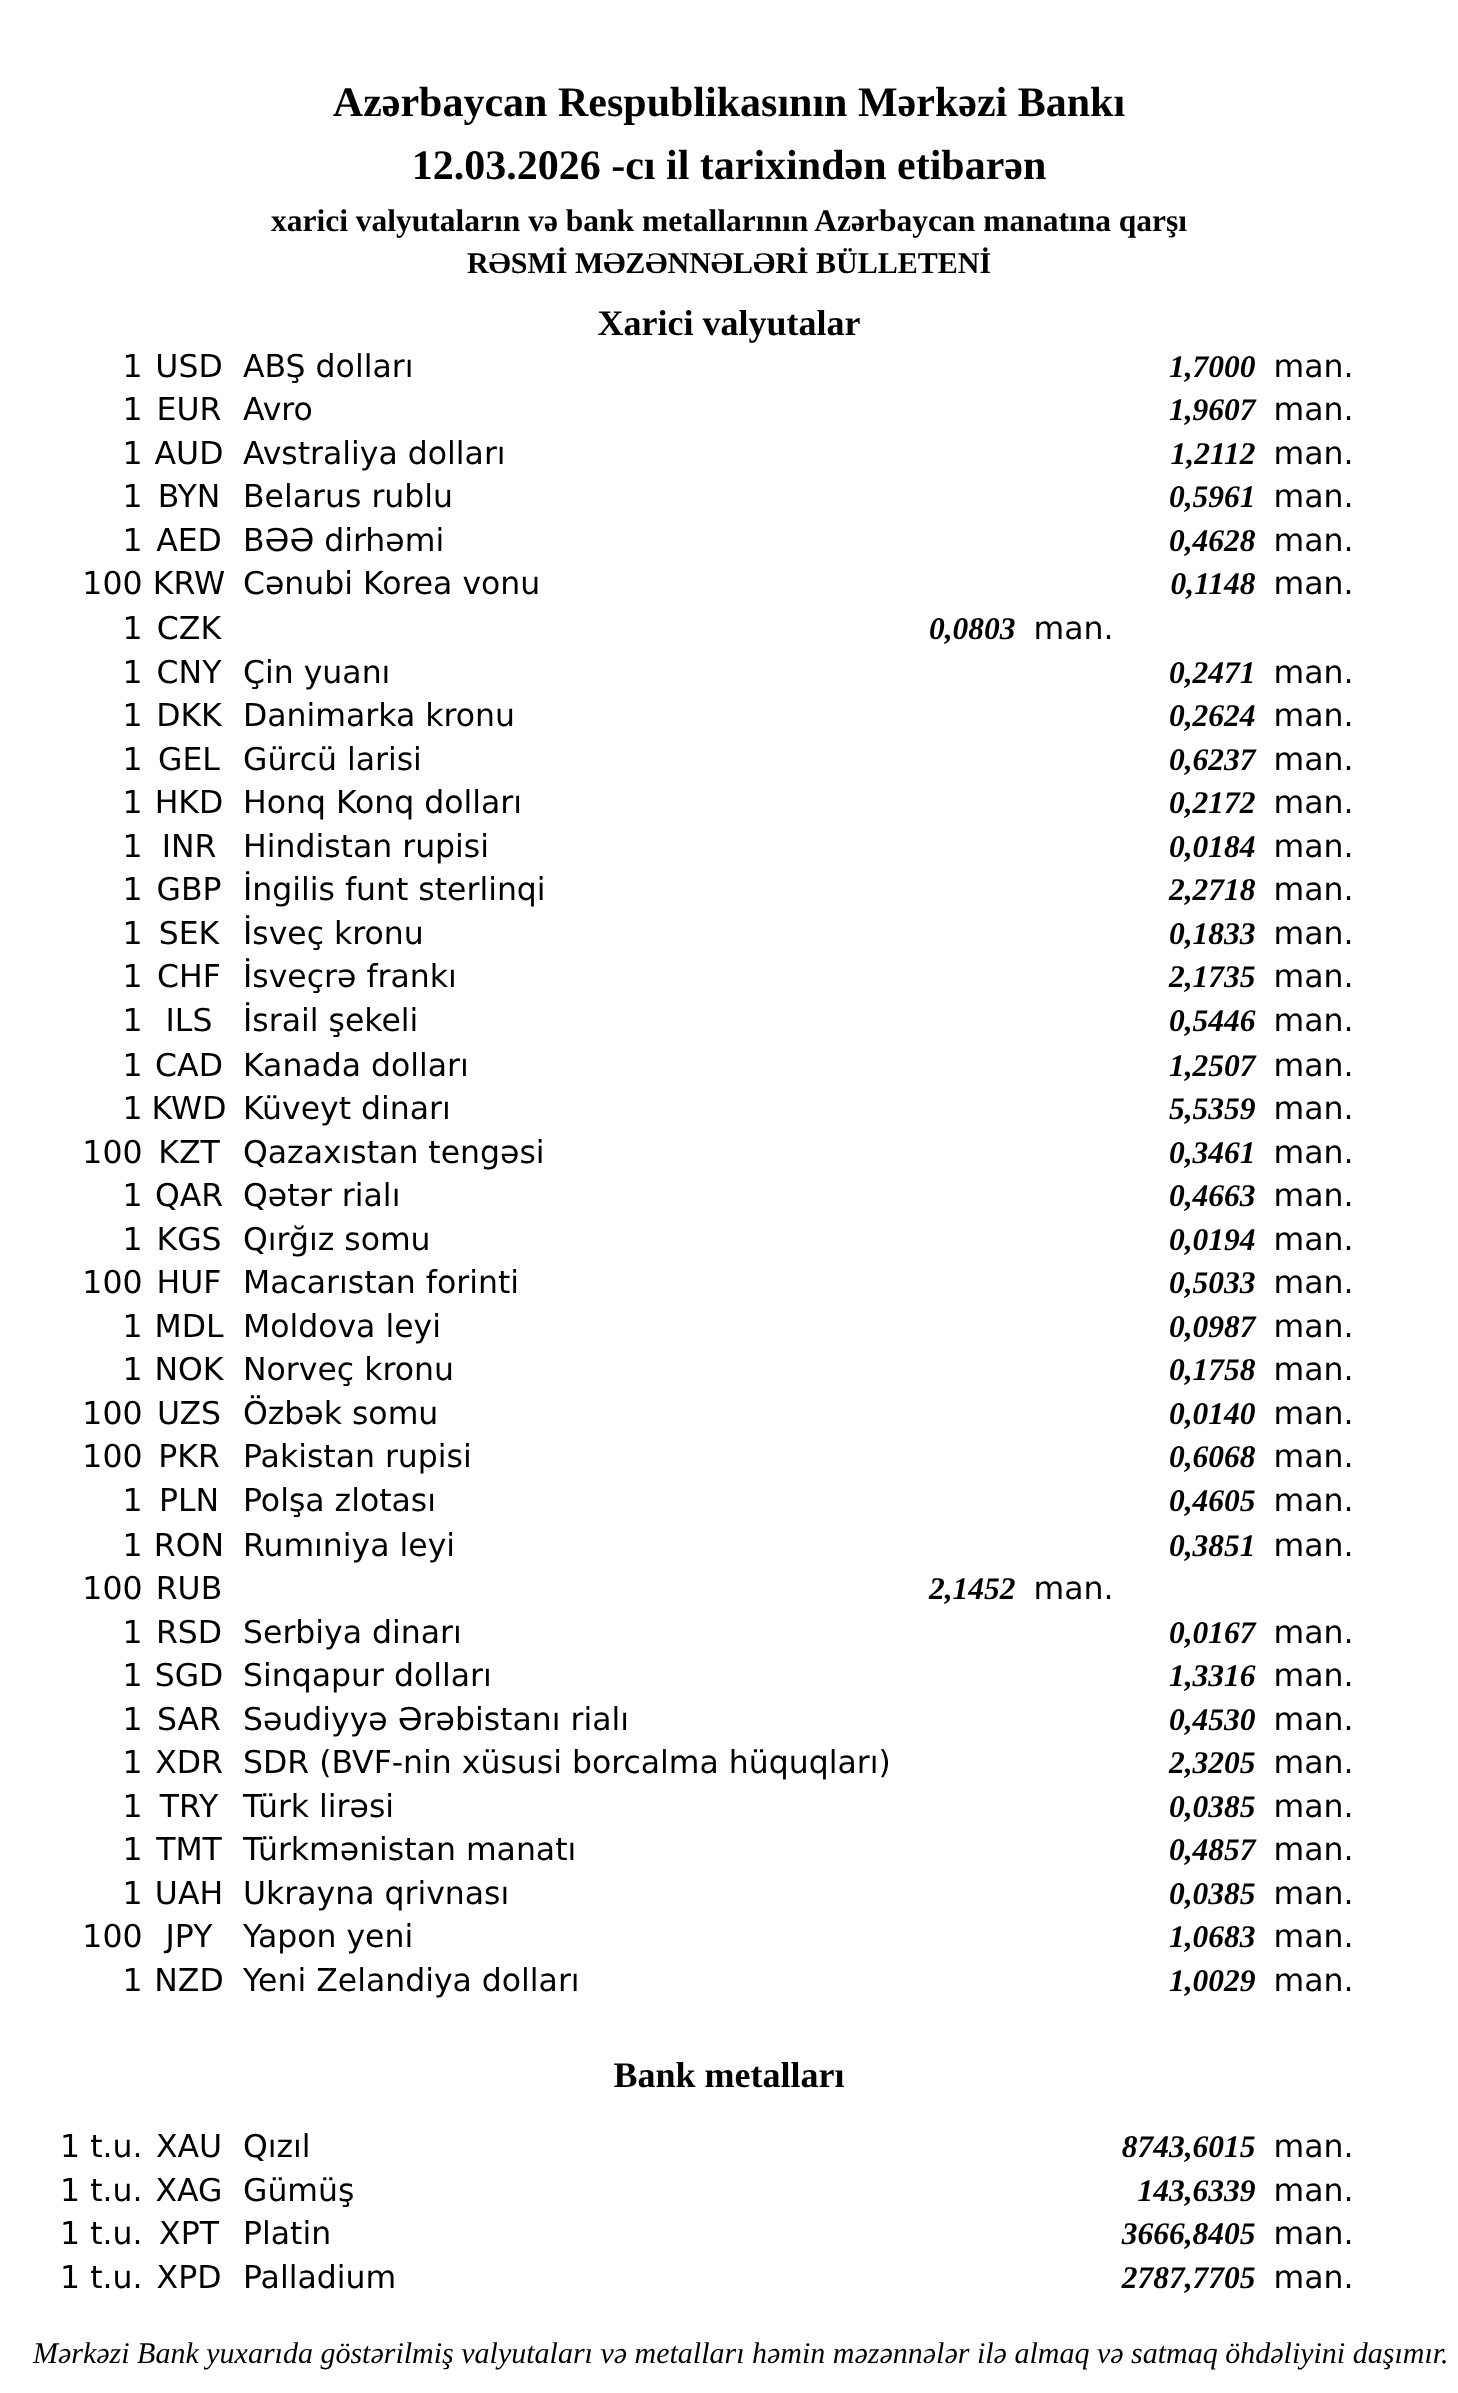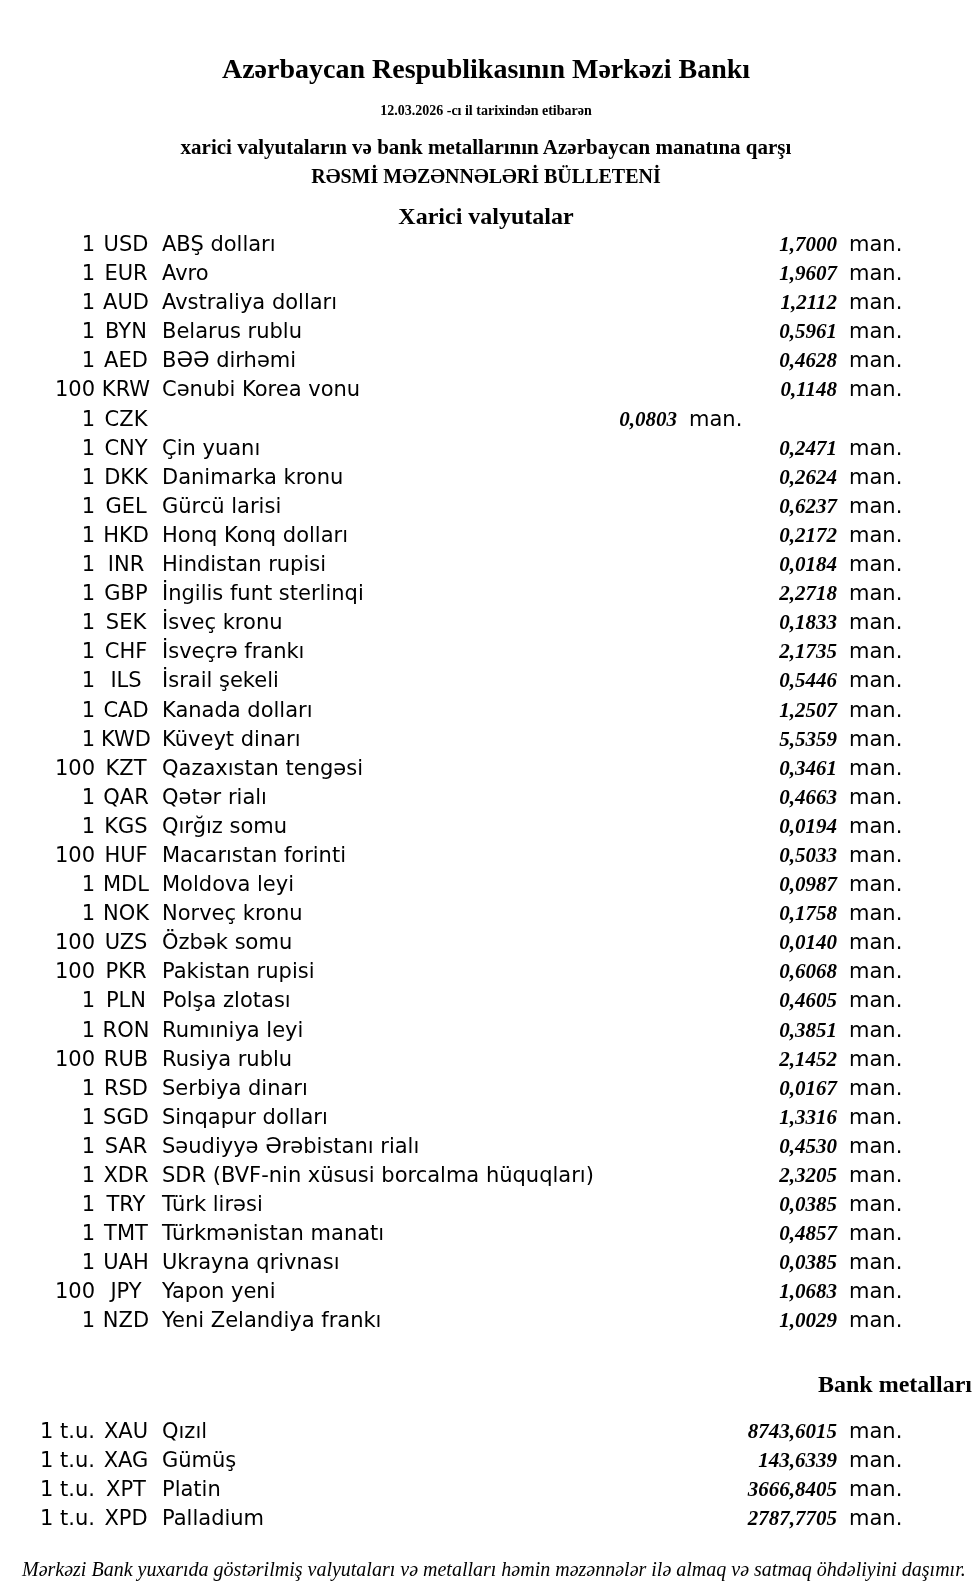--- a/index.html
+++ b/index.html
@@ -13,21 +13,21 @@
   }
   .page {
     width: 972px;
     height: 1338px;
     background: #ffffff;
     padding-top: 52px;
   }
   
   .doc-header { text-align: center; font-family: "Liberation Serif", serif; font-weight: bold; }
   .doc-title   { font-size: 28px; line-height: 34px; margin-bottom: 13px; }
-  .doc-date    { font-size: 14px; line-height: 24px; margin-bottom: 11px; }
+  .doc-date    { font-size: 28px; line-height: 24px; margin-bottom: 11px; }
   .doc-subtitle{ font-size: 21px; line-height: 26px; margin-bottom: 3px; }
   .doc-bulletin{ font-size: 20px; line-height: 27px; }
   .section-title {
     text-align: center;
     font-family: "Liberation Serif", serif;
     font-weight: bold;
     font-size: 24px;
     line-height: 24px;
     margin-top: 14px;
   }
@@ -46,21 +46,21 @@
   .cell-rate {
     text-align: right;
     font-family: "Liberation Serif", serif;
     font-weight: bold;
     font-style: italic;
     font-size: 21px;
     white-space: nowrap;
   }
   .cell-unit { text-align: left; padding-left: 12px; white-space: nowrap; }
   
-  .metals-title { margin-top: 36px; text-align: right; }
+  .metals-title { margin-top: 36px; }
   .metal-list { margin-top: 21px; }
   
   .doc-footer {
     margin-top: 24px;
     padding: 0 20px 0 22px;
     font-family: "Liberation Serif", serif;
     font-style: italic;
     font-size: 20px;
     line-height: 25px;
     white-space: nowrap;
@@ -328,21 +328,20 @@
     <span class="cell-code">RON</span>
     <span class="cell-name">Rumıniya leyi</span>
     <span class="cell-rate">0,3851</span>
     <span class="cell-unit">man.</span>
     <span></span>
   </div>
 
   <div class="rate-row">
     <span class="cell-qty">100</span>
     <span class="cell-code">RUB</span>
-    <span class="cell-name">Rusiya rublu</span>
     <span class="cell-rate">2,1452</span>
     <span class="cell-unit">man.</span>
     <span></span>
   </div>
 
   <div class="rate-row">
     <span class="cell-qty">1</span>
     <span class="cell-code">RSD</span>
     <span class="cell-name">Serbiya dinarı</span>
     <span class="cell-rate">0,0167</span>
@@ -409,21 +408,21 @@
     <span class="cell-code">JPY</span>
     <span class="cell-name">Yapon yeni</span>
     <span class="cell-rate">1,0683</span>
     <span class="cell-unit">man.</span>
     <span></span>
   </div>
 
   <div class="rate-row">
     <span class="cell-qty">1</span>
     <span class="cell-code">NZD</span>
-    <span class="cell-name">Yeni Zelandiya frankı</span>
+    <span class="cell-name">Yeni Zelandiya dolları</span>
     <span class="cell-rate">1,0029</span>
     <span class="cell-unit">man.</span>
     <span></span>
   </div>
 </div>
 
   <div class="section-title metals-title">Bank metalları</div>
 
   <div class="rate-list metal-list">
   <div class="rate-row">

